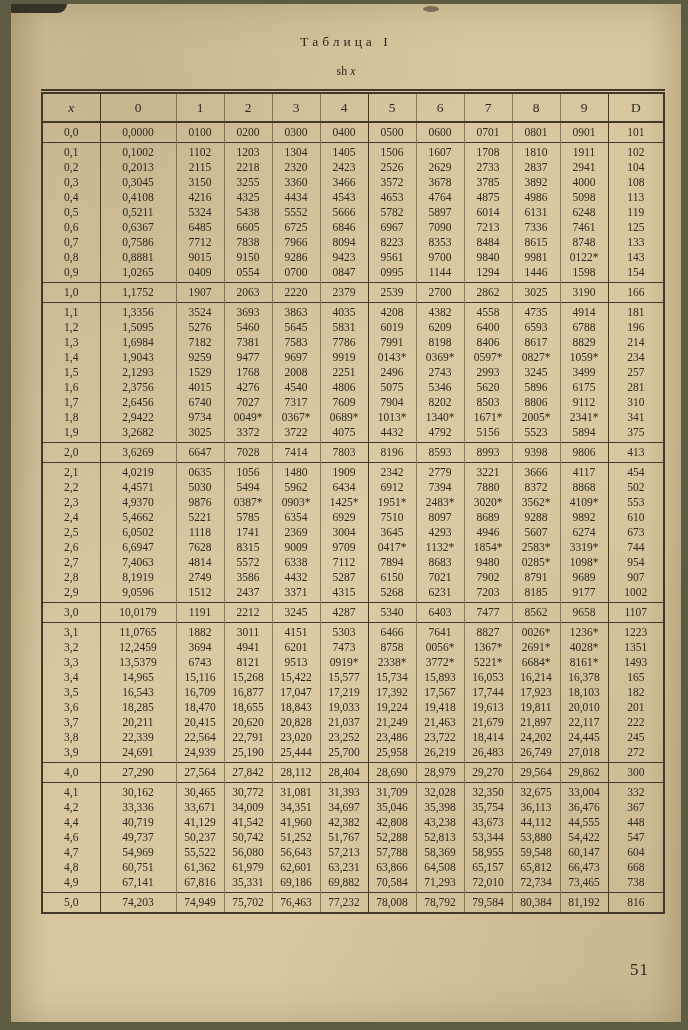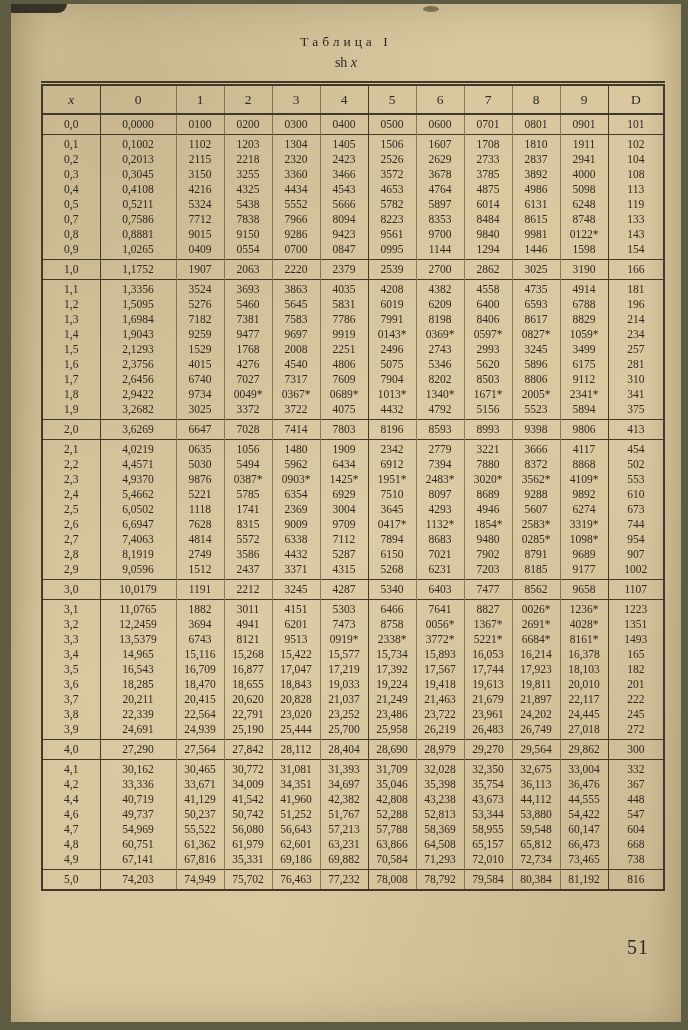--- a/index.html
+++ b/index.html
@@ -31,21 +31,21 @@
   }
   .top-dot{
     position:absolute;left:412px;top:2px;width:16px;height:6px;
     background:#3a3526;border-radius:50%;opacity:.55;
   }
   .title-block{ text-align:center; padding-top:28px; }
   .doc-title{
     font-size:13.5px; letter-spacing:4px; font-weight:normal;
     margin:0; display:inline-block;
   }
-  .doc-subtitle{ font-size:14px; margin-top:5px; }
+  .doc-subtitle{ font-size:12px; margin-top:14px; }
   .doc-subtitle .fn{ font-style:normal; }
   .doc-subtitle .var{ font-style:italic; }
 
   table.sh{
     border-collapse:collapse; table-layout:fixed;
     width:622px; margin:10px 0 0 30px;
     border:2px solid var(--line);
     border-top:5px double var(--line);
     border-bottom:2.5px solid var(--line);
   }
@@ -73,22 +73,22 @@
   th:nth-child(11), td:nth-child(11){ border-right:1.8px solid var(--line); }
   th:nth-child(2), td:nth-child(2),
   th:nth-child(3), td:nth-child(3),
   th:nth-child(4), td:nth-child(4),
   th:nth-child(5), td:nth-child(5),
   th:nth-child(7), td:nth-child(7),
   th:nth-child(8), td:nth-child(8),
   th:nth-child(9), td:nth-child(9),
   th:nth-child(10), td:nth-child(10){ border-right:1px solid var(--lineL); }
   .page-number{
-    position:absolute; right:32px; top:932px;
-    font-size:20px; letter-spacing:1px;
+    position:absolute; right:32px; top:956px;
+    font-size:17px; letter-spacing:1px;
   }
 </style>
 </head>
 <body>
 
 <div class="page">
   <div class="corner-smudge"></div>
   <div class="top-dot"></div>
 
   <div class="title-block">
@@ -211,20 +211,34 @@
           <td>5552</td>
           <td>5666</td>
           <td>5782</td>
           <td>5897</td>
           <td>6014</td>
           <td>6131</td>
           <td>6248</td>
           <td>119</td>
         </tr>
         <tr>
+          <td>0,6</td>
+          <td>0,6367</td>
+          <td>6485</td>
+          <td>6605</td>
+          <td>6725</td>
+          <td>6846</td>
+          <td>6967</td>
+          <td>7090</td>
+          <td>7213</td>
+          <td>7336</td>
+          <td>7461</td>
+          <td>125</td>
+        </tr>
+        <tr>
           <td>0,7</td>
           <td>0,7586</td>
           <td>7712</td>
           <td>7838</td>
           <td>7966</td>
           <td>8094</td>
           <td>8223</td>
           <td>8353</td>
           <td>8484</td>
           <td>8615</td>
@@ -665,21 +679,21 @@
         </tr>
         <tr>
           <td>3,8</td>
           <td>22,339</td>
           <td>22,564</td>
           <td>22,791</td>
           <td>23,020</td>
           <td>23,252</td>
           <td>23,486</td>
           <td>23,722</td>
-          <td>23,961</td>
+          <td>18,414</td>
           <td>24,202</td>
           <td>24,445</td>
           <td>245</td>
         </tr>
         <tr>
           <td>3,9</td>
           <td>24,691</td>
           <td>24,939</td>
           <td>25,190</td>
           <td>25,444</td>

